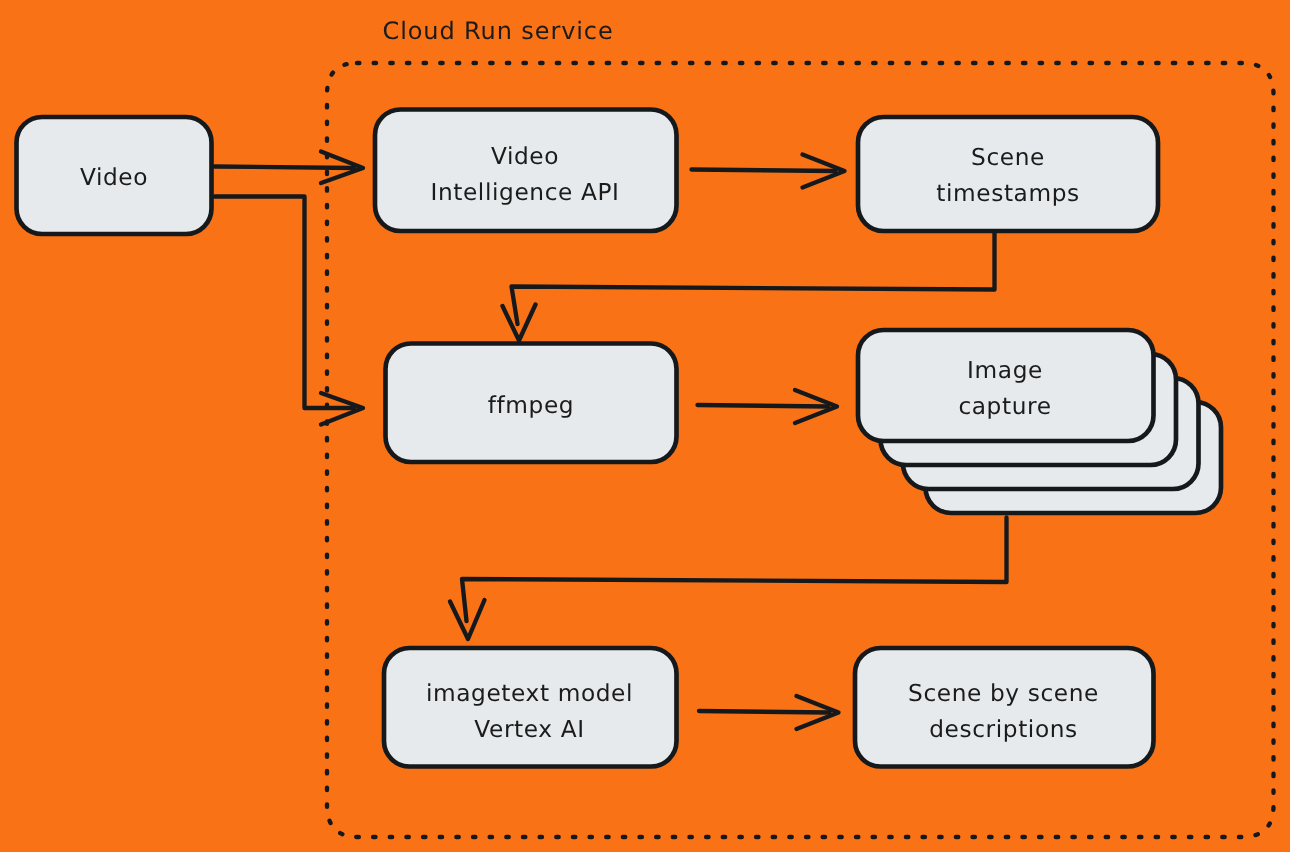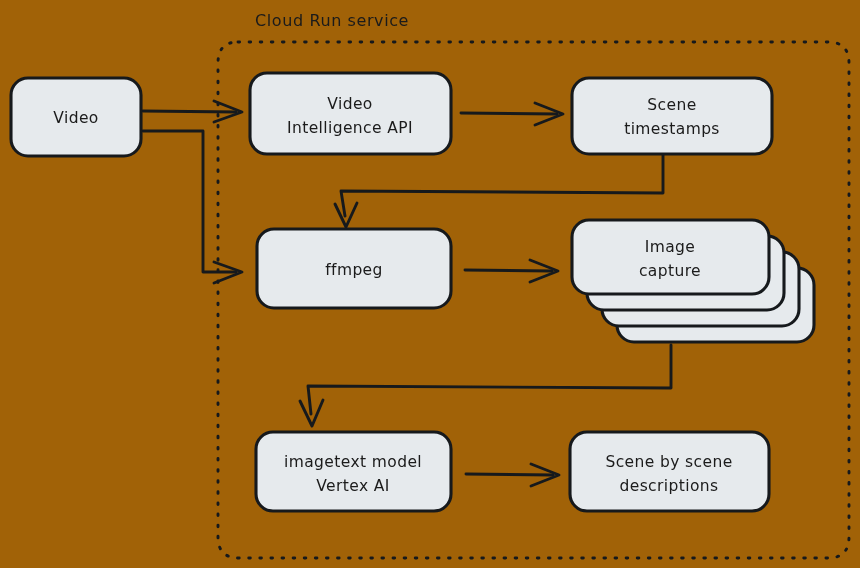--- a/index.html
+++ b/index.html
@@ -8,21 +8,21 @@
     padding: 0;
     background: #ffffff;
   }
   body {
     font-family: "DejaVu Sans", sans-serif;
   }
   #canvas {
     position: relative;
     width: 860px;
     height: 568px;
-    background: #a16207;
+    background: #f97316;
     overflow: hidden;
   }
   #diagram-svg {
     position: absolute;
     left: 0;
     top: 0;
     width: 860px;
     height: 568px;
   }
   .node-text {

